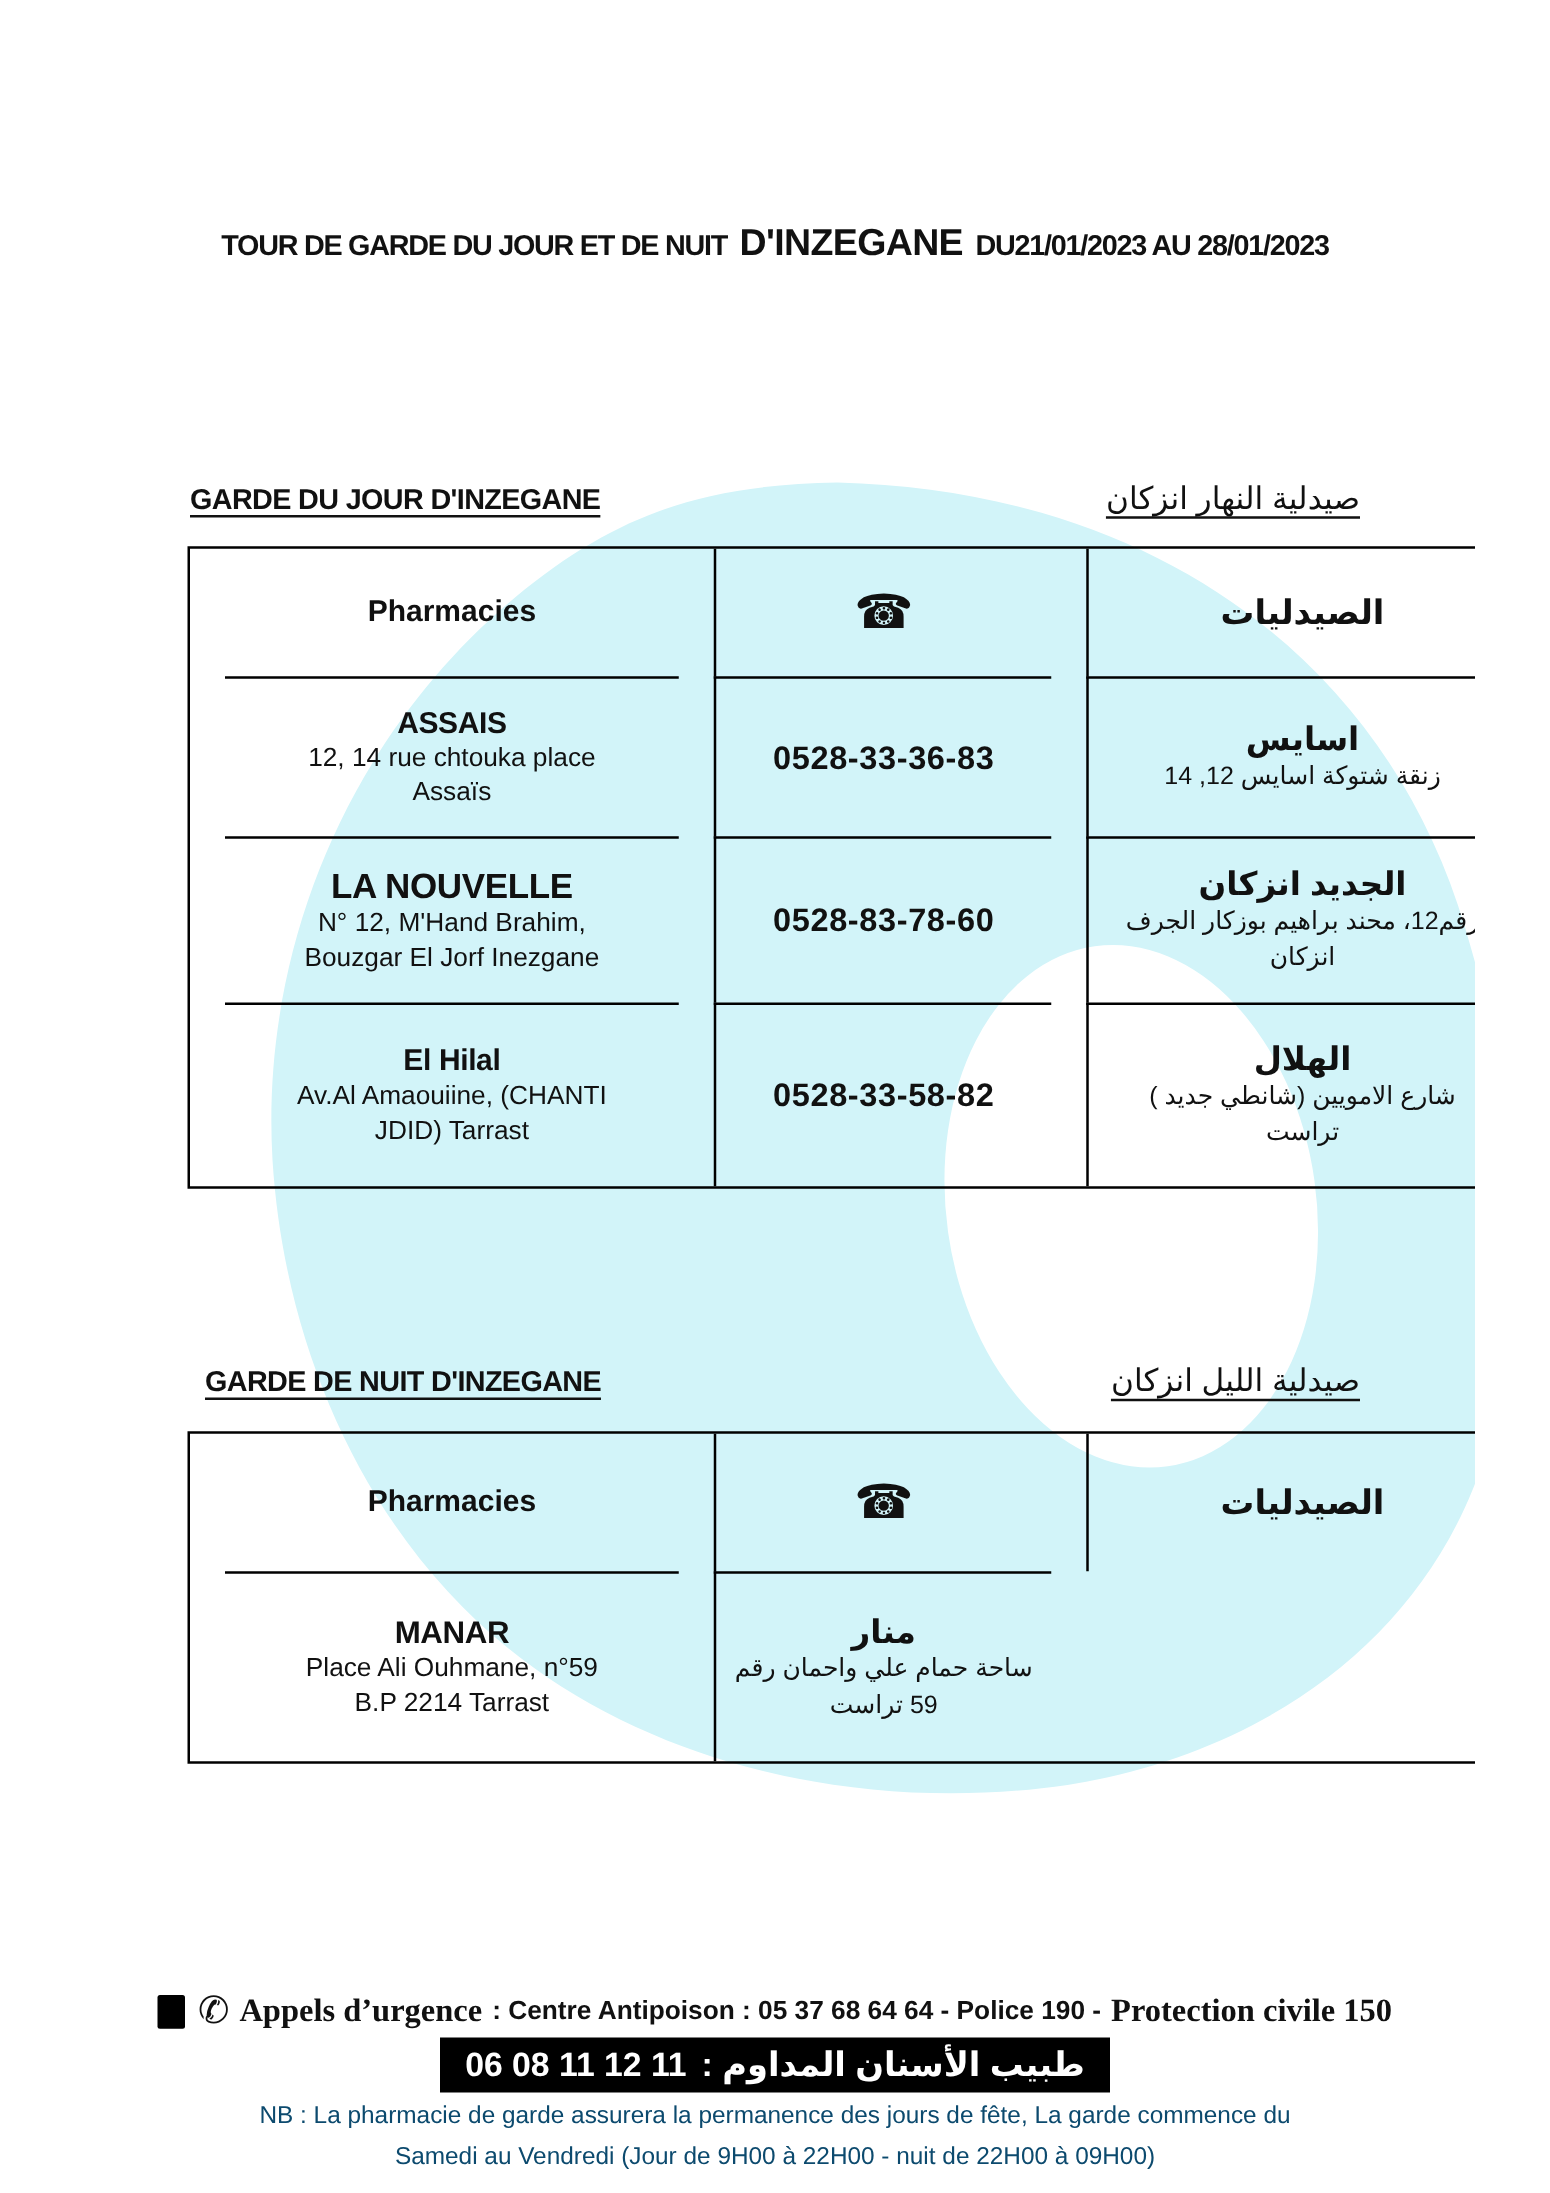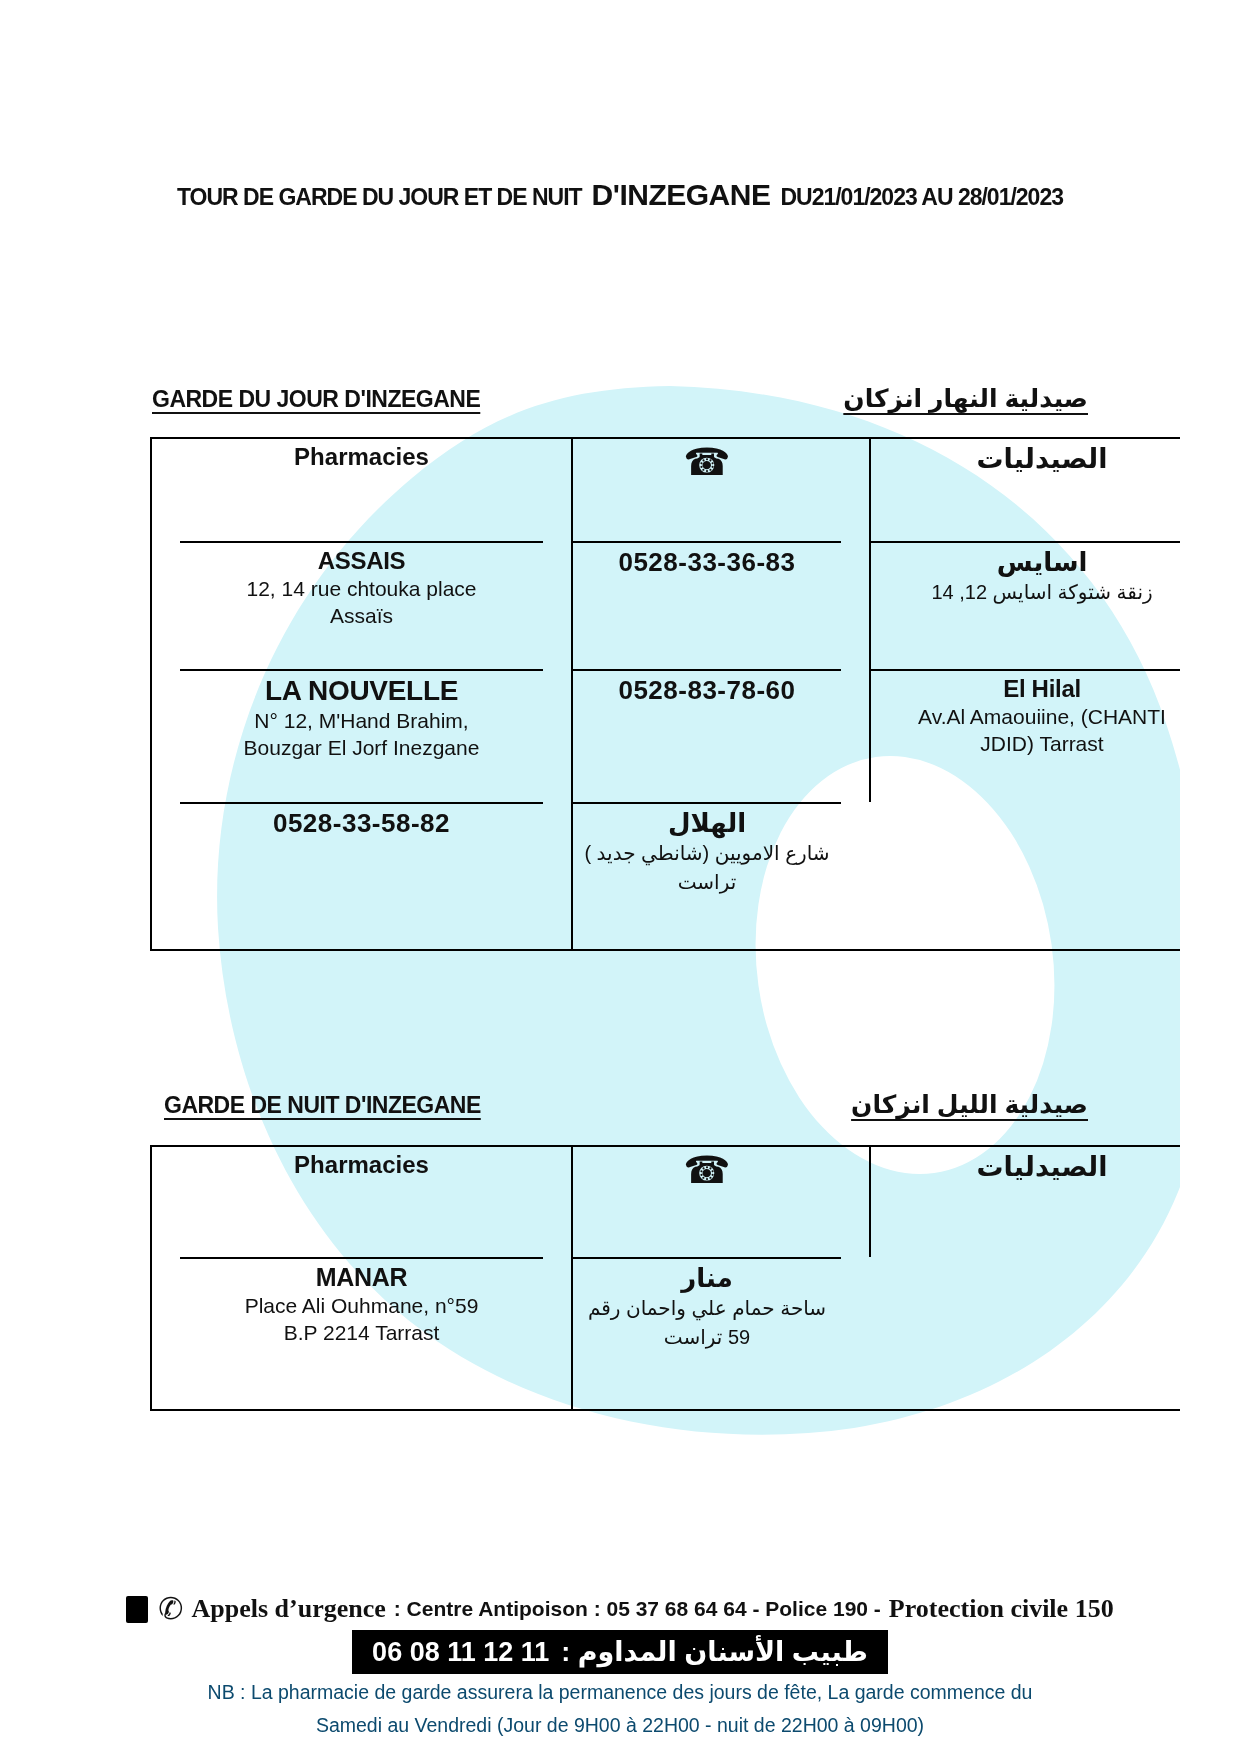--- a/index.html
+++ b/index.html
@@ -23,35 +23,35 @@
   
   .sec-head {
     left:92px; right:92px;
     display:flex; justify-content:space-between; align-items:baseline;
   }
   .h-fr {
     font-size:23px; font-weight:bold; letter-spacing:-0.5px;
     text-decoration:underline; text-decoration-thickness:2px; text-underline-offset:5px;
   }
   .h-ar {
-    font-size:25px; font-weight:bold;
+    font-size:25px; font-weight:normal;
     text-decoration:underline; text-decoration-thickness:2px; text-underline-offset:6px;
   }
 
   
   .tbl {
     left:90px; width:1061px;
     display:grid; grid-template-columns:391px 298px 372px;
     border:2px solid #000; background:transparent;
   }
   .tbl-day   { top:437px;  grid-template-rows:102px 128px 133px 147px; }
   .tbl-night { top:1145px; grid-template-rows:110px 152px; }
   .cell {
     border-left:2px solid #000; border-top:2px solid #000;
-    display:flex; flex-direction:column; align-items:center;
+    display:flex; flex-direction:column; justify-content:center; align-items:center;
     text-align:center; padding:4px 10px; box-sizing:border-box;margin-left:28px;
   }
   .tbl > .cell:nth-child(3n+1) { border-left:none; }
   .tbl > .cell:nth-child(-n+3) { border-top:none; }
 
   .col-label { font-size:24px; font-weight:bold; }
   .phone-ic  { font-size:38px; line-height:1; }
   .ar-hdr    { font-size:27px; font-weight:bold; }
 
   .ph-name   { font-size:24px; font-weight:bold; letter-spacing:-0.3px; }
@@ -139,20 +139,24 @@
       <div class="ar-addr">زنقة شتوكة اسايس 12, 14</div>
     </div>
 
     <div class="cell">
       <div class="ph-name lg">LA NOUVELLE</div>
       <div class="ph-addr">N° 12, M'Hand Brahim, Bouzgar El Jorf Inezgane</div>
     </div>
     <div class="cell">
       <div class="phone-num">0528-83-78-60</div>
     </div>
+    <div class="cell" dir="rtl">
+      <div class="ar-name">الجديد انزكان</div>
+      <div class="ar-addr">رقم12، محند براهيم بوزكار الجرف انزكان</div>
+    </div>
 
     <div class="cell">
       <div class="ph-name">El Hilal</div>
       <div class="ph-addr">Av.Al Amaouiine, (CHANTI JDID) Tarrast</div>
     </div>
     <div class="cell">
       <div class="phone-num">0528-33-58-82</div>
     </div>
     <div class="cell" dir="rtl">
       <div class="ar-name">الهلال</div>

